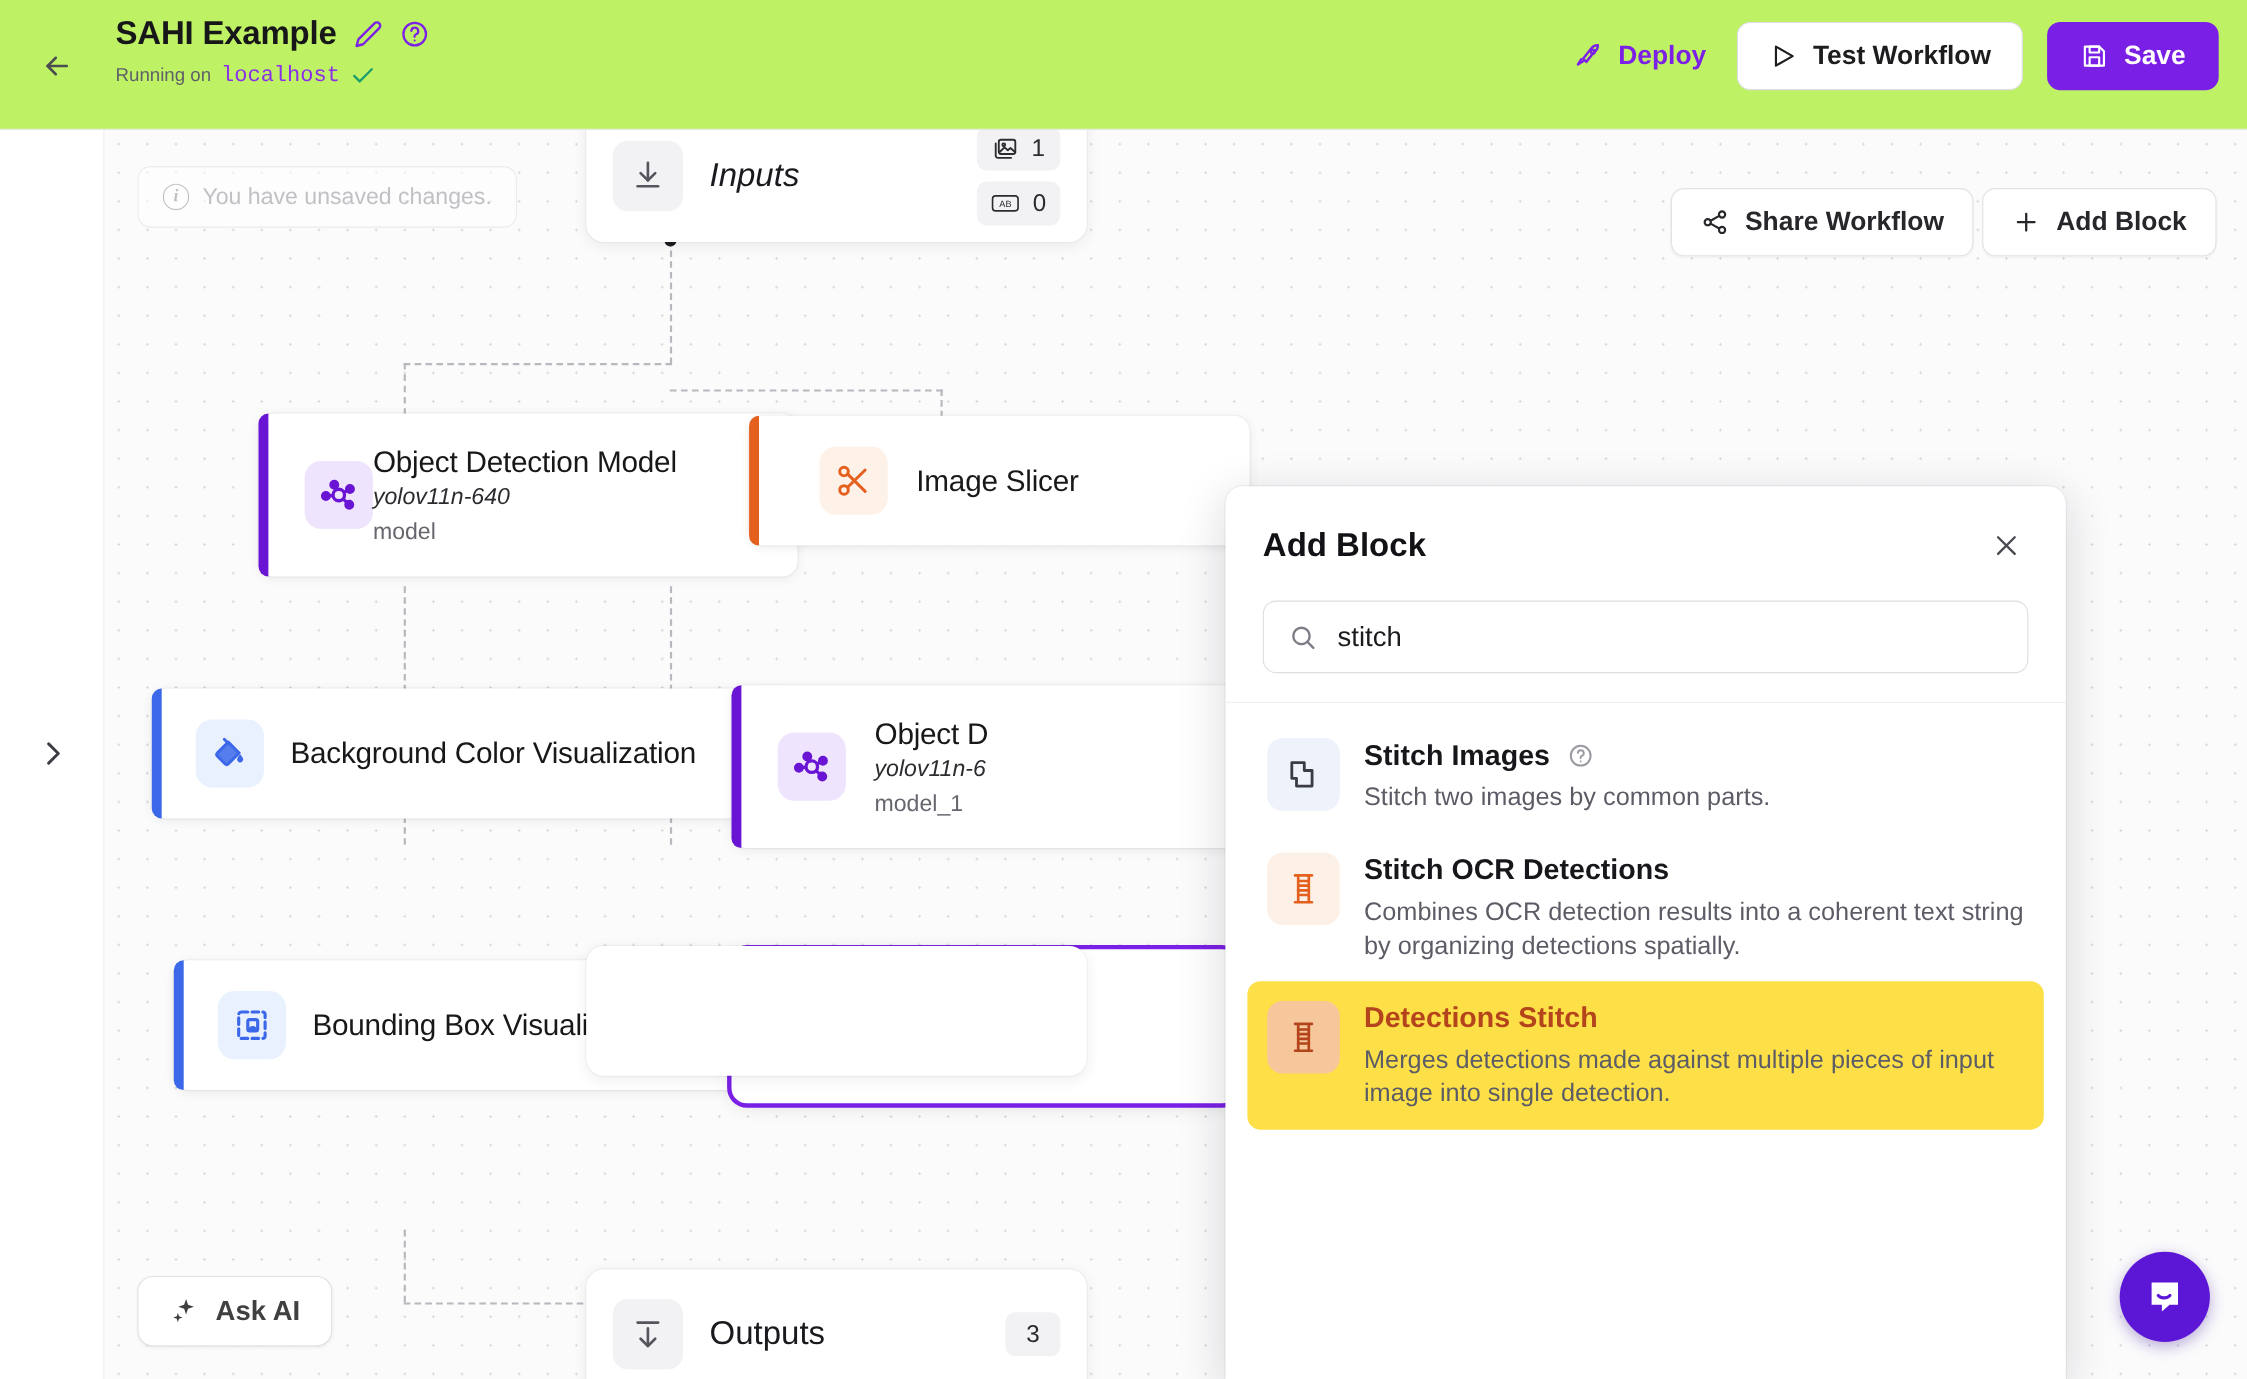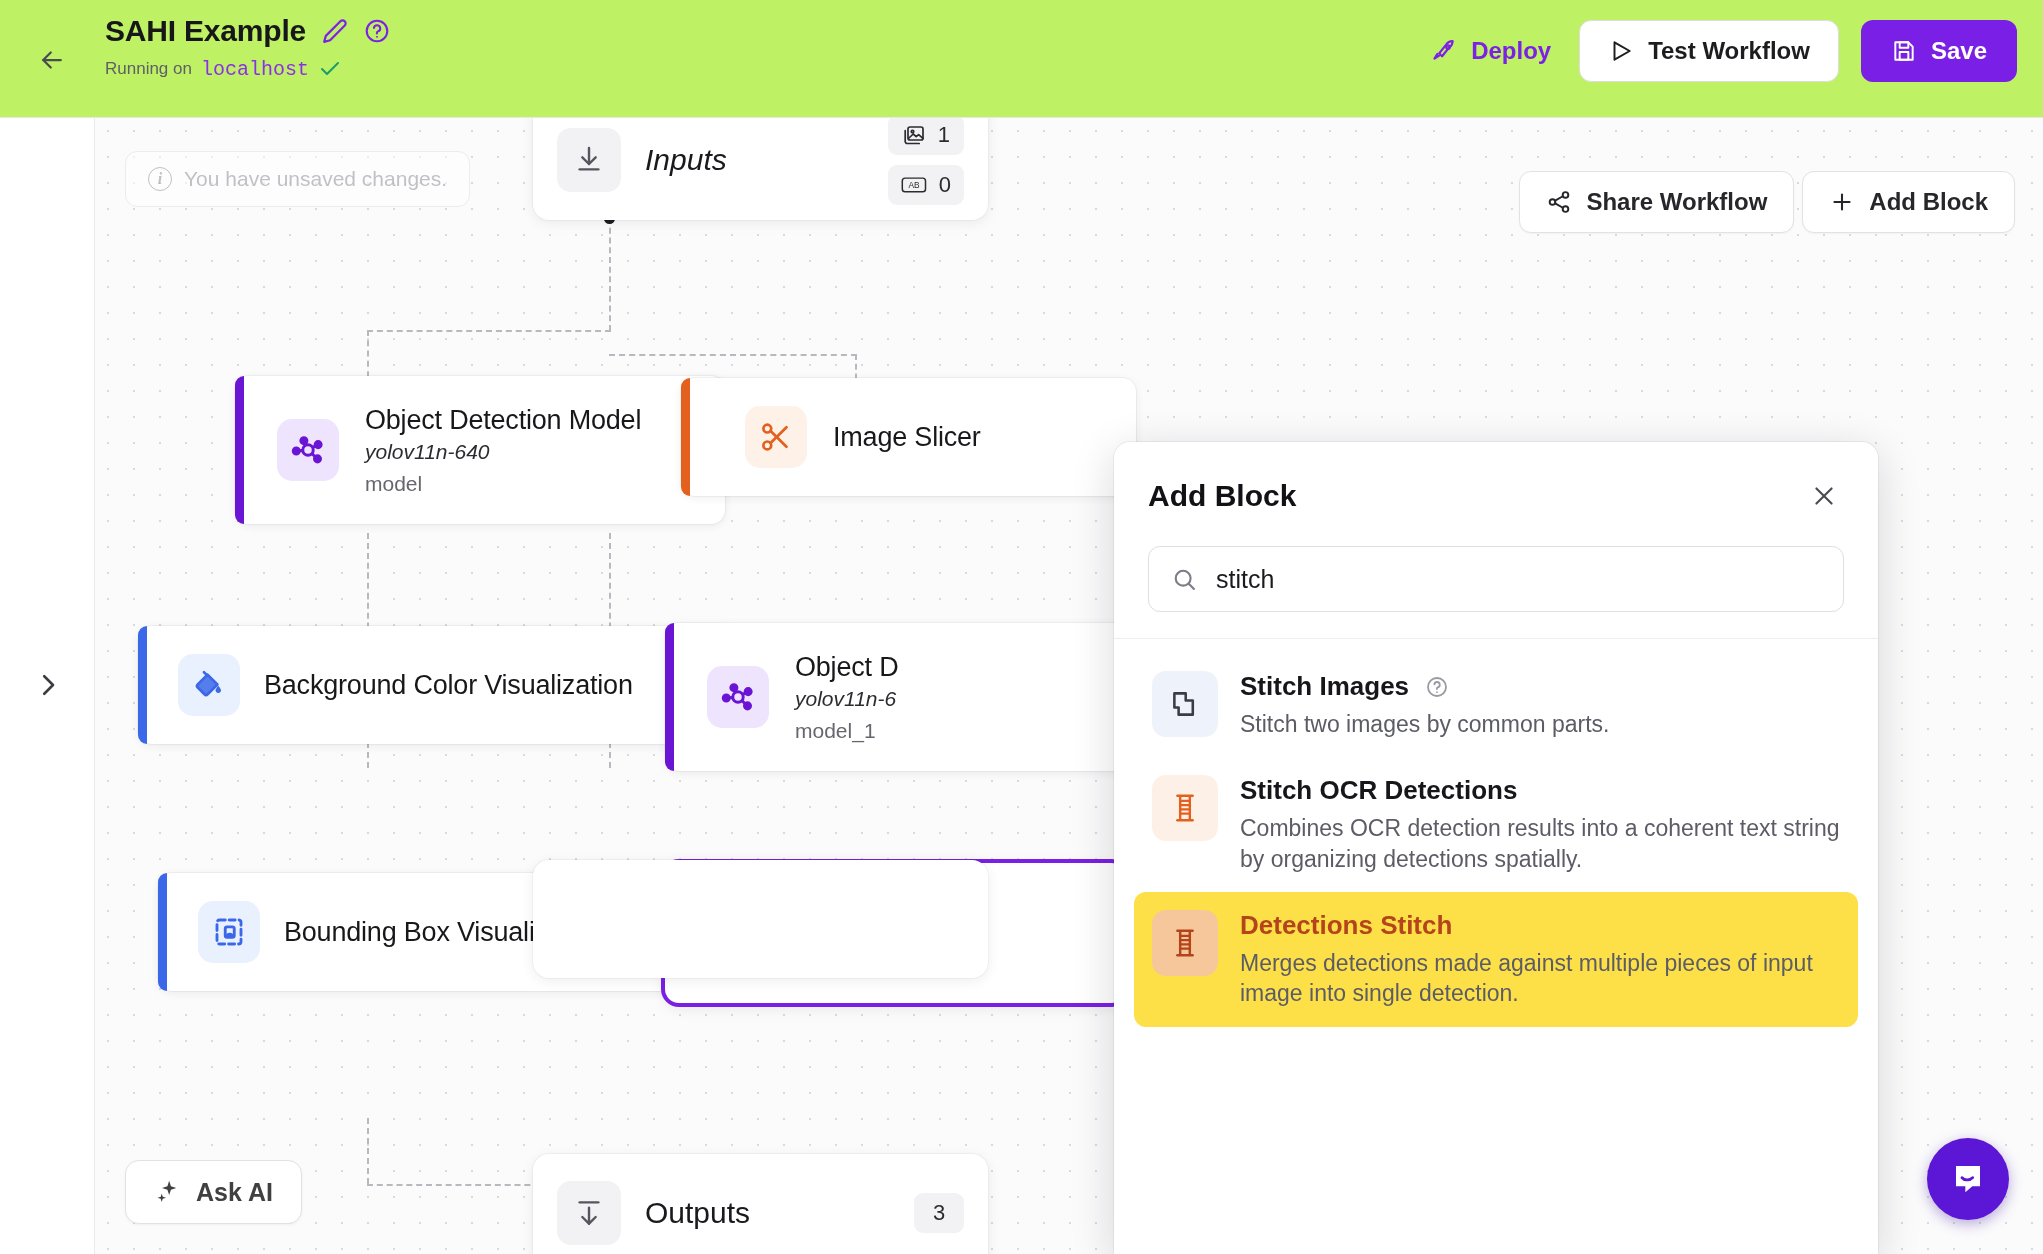--- a/index.html
+++ b/index.html
@@ -365,21 +365,21 @@
           <circle cx="9.4" cy="6.1" r="1.9" fill="#6a14d4"></circle>
           <circle cx="18.4" cy="8.6" r="1.9" fill="#6a14d4"></circle>
           <circle cx="18" cy="17.6" r="1.9" fill="#6a14d4"></circle>
           <circle cx="4.6" cy="12.6" r="1.9" fill="#6a14d4"></circle>
           <line x1="10.6" y1="9.1" x2="9.9" y2="7.7"></line>
             <line x1="14.9" y1="10.6" x2="16.8" y2="9.3"></line>
           <line x1="14.3" y1="14.1" x2="16.7" y2="16.4"></line>
             <line x1="8.7" y1="12.3" x2="6.5" y2="12.5"></line>
         </svg>
       </div>
-      <div style="margin-left:26px;">
+      <div style="">
         <div class="node-title">Object Detection Model</div>
         <div class="node-sub">yolov11n-640</div>
         <div class="node-slug">model</div>
       </div>
     </div>
 
     <div class="node" style="left:586px; top:260px; width:455px; height:118px; padding-left: 64px;">
       <div class="accent" style="background:#e4601f;"></div>
       <div class="node-icon" style="background:#fdf1e8;">
         <svg width="36" height="36" viewBox="0 0 24 24" fill="none" stroke="#e4601f" stroke-width="1.8" stroke-linecap="round">

